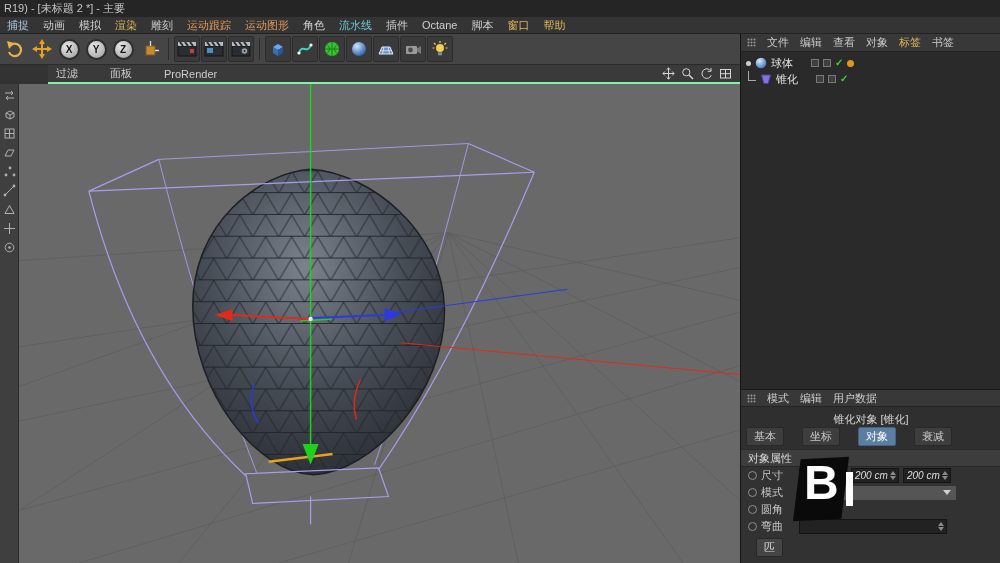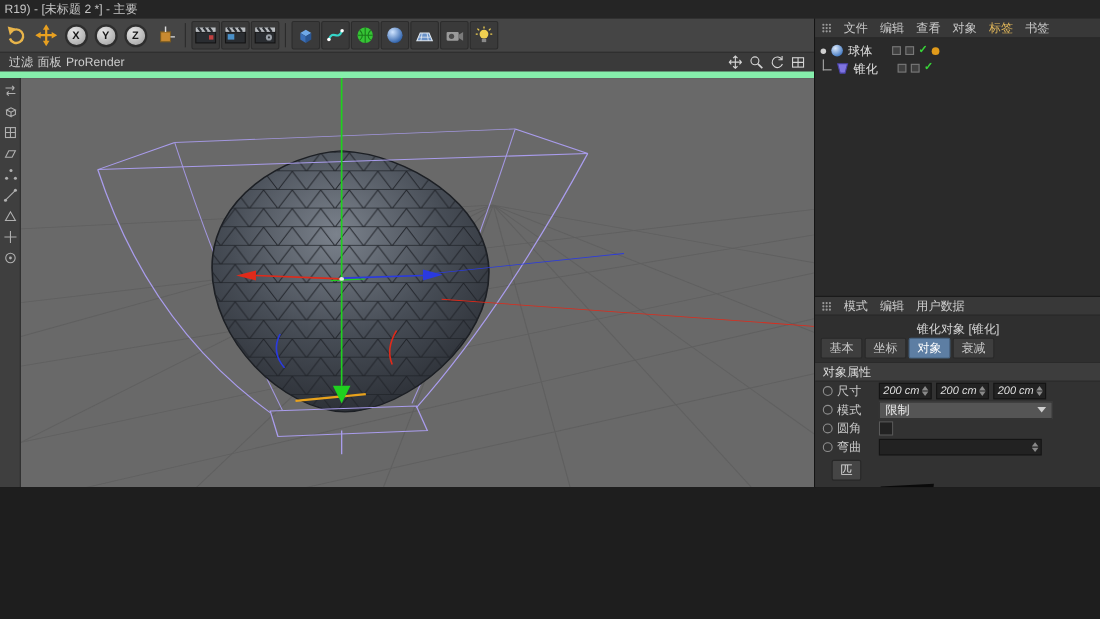--- a/index.html
+++ b/index.html
@@ -1,16 +1,16 @@
 <!DOCTYPE html>
 <html><head>
 <meta charset="utf-8">
 <style>
   html,body{margin:0;padding:0;background:#1e1e1e;}
-  .app{width:1000px;height:443px;overflow:hidden;position:relative;
+  .app{width:1000px;height:563px;overflow:hidden;position:relative;
        font-family:"Liberation Sans",sans-serif;font-size:11px;color:#ccc;
        display:flex;flex-direction:column;background:#333;}
   
   .titlebar{height:17px;background:#252525;display:flex;align-items:center;
             padding-left:4px;color:#c4c4c4;font-size:11px;flex:none;}
   .menubar{height:16px;background:#343434;border-bottom:1px solid #222;
            display:flex;align-items:center;flex:none;}
   .mitem{padding:0 7px;cursor:default;white-space:nowrap;}
   
   .content{flex:1;display:flex;min-height:0;}
@@ -18,22 +18,22 @@
   
   .toolbar{height:30px;background:#454545;border-bottom:1px solid #2a2a2a;
            display:flex;align-items:center;padding-left:2px;gap:1px;flex:none;}
   .tbtn{width:26px;height:26px;display:flex;align-items:center;justify-content:center;flex:none;}
   .tbtn.framed{background:#3a3a3a;border:1px solid #2c2c2c;border-radius:2px;width:24px;height:24px;}
   .axis{width:17px;height:17px;border-radius:50%;border:2px solid #2e2e2e;
         background:radial-gradient(circle at 35% 30%,#e8e8e8,#9a9a9a);
         color:#161616;font-weight:bold;font-size:10px;display:flex;align-items:center;justify-content:center;}
   .sep{width:1px;height:22px;background:#2b2b2b;margin:0 4px;flex:none;}
   
-  .vpmenu{height:17px;background:#3a3a3a;border-bottom:6px solid #86efac;
-          display:flex;align-items:center;padding:0 8px;gap:4px;flex:none;}
+  .vpmenu{height:17px;background:#3a3a3a;border-bottom:2px solid #86efac;
+          display:flex;align-items:center;padding:0 8px;gap:32px;flex:none;margin-left:48px;}
   .vpmenu .spacer{flex:1;}
   .navicons{display:flex;gap:6px;align-items:center;}
   
   .vprow{flex:1;display:flex;min-height:0;}
   .modebar{width:18px;flex:none;background:#3f3f3f;border-right:1px solid #2a2a2a;
            display:flex;flex-direction:column;align-items:center;padding-top:5px;gap:6px;}
   .modebar span{display:flex;}
   .viewport{flex:1;position:relative;background:#696969;min-width:0;}
   .viewport svg{display:block;width:100%;height:100%;}
   
@@ -47,21 +47,21 @@
          margin:-6px 0 0 2px;flex:none;}
   .vsq{width:6px;height:6px;background:#3f3f3f;border:1px solid #787878;flex:none;}
   .check{color:#38d438;font-size:10px;font-weight:bold;line-height:1;}
   .tagdot{width:7px;height:7px;border-radius:50%;background:#e09a1a;flex:none;}
   .gap12{width:10px;}
   
   .am{flex:none;background:#323232;border-top:1px solid #1a1a1a;padding-bottom:6px;}
   .am-menu{height:16px;background:#383838;border-bottom:1px solid #242424;
            display:flex;align-items:center;gap:11px;padding:0 6px;}
   .am-title{height:18px;display:flex;align-items:center;gap:5px;padding:0 6px;background:#2f2f2f;color:#d6d6d6;flex-direction:column;}
-  .am-tabs{display:flex;gap:2px;padding:2px 5px 3px 5px;background:#2f2f2f;}
+  .am-tabs{display:flex;gap:18px;padding:2px 5px 3px 5px;background:#2f2f2f;}
   .tab{padding:1px 7px;background:#3e3e3e;border:1px solid #292929;border-radius:2px;color:#c6c6c6;cursor:default;}
   .tab.selected{background:#5d7ea3;border-color:#46627f;color:#fff;}
   .am-section{height:16px;background:#3d3d3d;border-top:1px solid #2a2a2a;border-bottom:1px solid #272727;
               display:flex;align-items:center;padding:0 7px;color:#dadada;}
   .field-row{height:17px;display:flex;align-items:center;padding-left:7px;gap:4px;}
   .anim-dot{width:7px;height:7px;border:1px solid #8e8e8e;border-radius:50%;flex:none;}
   .f-label{width:34px;color:#c8c8c8;flex:none;}
   .spin{display:flex;align-items:center;background:#222;border:1px solid #141414;height:13px;}
   .spin .val{width:37px;padding:0 3px;color:#dedede;font-size:10px;white-space:nowrap;overflow:hidden;font-style:italic;}
   .spin .val.narrow{width:30px;}
@@ -83,20 +83,36 @@
 </style>
 </head>
 <body>
 
 <div class="app">
 
   <div class="titlebar">
     <span>R19) - [未标题 2 *] - 主要</span>
   </div>
 
+  <div class="menubar">
+    <span class="mitem" style="color: rgb(169, 197, 223);">捕捉</span>
+    <span class="mitem" style="color: rgb(207, 207, 207);">动画</span>
+    <span class="mitem" style="color: rgb(207, 207, 207);">模拟</span>
+    <span class="mitem" style="color: rgb(224, 182, 90);">渲染</span>
+    <span class="mitem" style="color: rgb(207, 207, 207);">雕刻</span>
+    <span class="mitem" style="color: rgb(224, 154, 90);">运动跟踪</span>
+    <span class="mitem" style="color: rgb(224, 154, 90);">运动图形</span>
+    <span class="mitem" style="color: rgb(207, 207, 207);">角色</span>
+    <span class="mitem" style="color: rgb(111, 198, 216);">流水线</span>
+    <span class="mitem" style="color: rgb(207, 207, 207);">插件</span>
+    <span class="mitem" style="color: rgb(207, 207, 207);">Octane</span>
+    <span class="mitem" style="color: rgb(207, 207, 207);">脚本</span>
+    <span class="mitem" style="color: rgb(224, 182, 90);">窗口</span>
+    <span class="mitem" style="color: rgb(224, 182, 90);">帮助</span>
+  </div>
 
   <div class="content">
 
     <div class="left">
 
       <div class="toolbar">
         <span class="tbtn">
           <svg width="20" height="20" viewBox="0 0 20 20">
             <path d="M5,7 A6.2,6.2 0 1 1 4,13" fill="none" stroke="#e8b44a" stroke-width="2.2"></path>
             <polygon points="2,2 9,4 4,10" fill="#e8b44a"></polygon>

